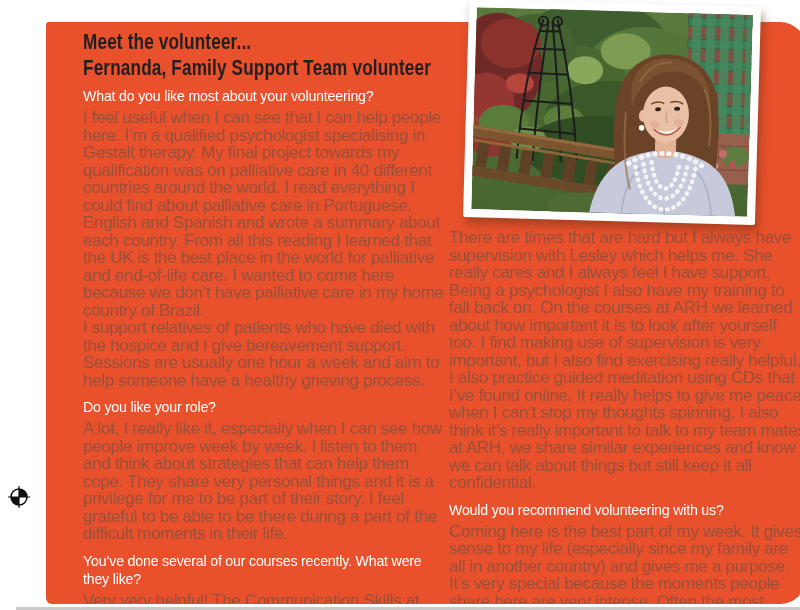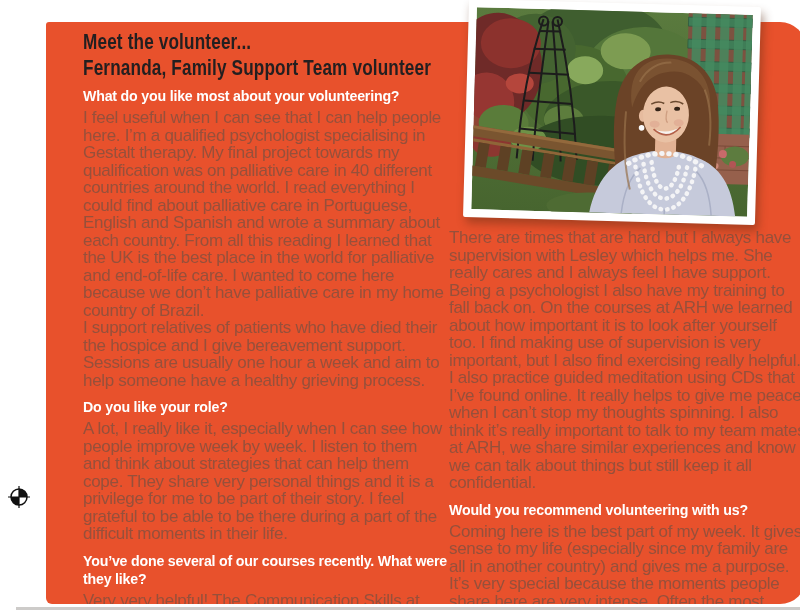--- a/index.html
+++ b/index.html
@@ -27,21 +27,21 @@
     color: #231F20;
     font-size: 22px; font-weight: 900;
     line-height: 25px; letter-spacing: 0.2px;
     transform: scaleX(0.78); transform-origin: left center;
     white-space: nowrap; display: block;
   }
   .subtitle { margin-top: 1px; margin-bottom: 2px; }
 
   .q {
     margin: 9px 0 4px 0;
-    color: #FFFFFF; font-weight: 700;
+    color: #FFFFFF; font-weight: 400;
     font-size: 14.2px; line-height: 18px;
     letter-spacing: -0.2px;
   }
   .col-left .qa:first-of-type .q { margin-top: 7px; }
   .col-right .qa:first-of-type .q { margin-top: 0; }
   .a {
     margin: 0;
     color: #96503B;
     font-size: 17px; line-height: 17.5px;
     letter-spacing: -0.3px;
@@ -73,21 +73,21 @@
 
     <div class="col-left">
       <h1 class="title">Meet the volunteer...</h1>
       <h2 class="subtitle">Fernanda, Family Support Team volunteer</h2>
 
       <section class="qa">
         <h3 class="q">What do you like most about your volunteering?</h3>
         <p class="a">I feel useful when I can see that I can help people here.  I’m a qualified psychologist specialising in Gestalt therapy.  My final project towards my qualification was on palliative care in 40 different countries around the world.  I read everything I could find about palliative care in Portuguese, English and Spanish and wrote a summary about each country.  From all this reading I learned that the UK is the best place in the world for palliative and end-of-life care.  I wanted to come here because we don’t have palliative care in my home country of Brazil.</p>
       </section>
       <section class="qa">
-        <p class="a">I support relatives of patients who have died their the hospice and I give bereavement support.  Sessions are usually one hour a week and aim to help someone have a healthy grieving process.</p>
+        <p class="a">I support relatives of patients who have died with the hospice and I give bereavement support.  Sessions are usually one hour a week and aim to help someone have a healthy grieving process.</p>
       </section>
       <section class="qa">
         <h3 class="q">Do you like your role?</h3>
         <p class="a">A lot, I really like it, especially when I can see how people improve week by week.  I listen to them and think about strategies that can help them cope. They share very personal things and it is a privilege for me to be part of their story.  I feel grateful to be able to be there during a part of the difficult moments in their life.</p>
       </section>
       <section class="qa">
         <h3 class="q">You’ve done several of our courses recently.  What were they like?</h3>
         <p class="a">Very very helpful!  The Communication Skills at End of Life was very good for me because it taught me the right terms and strategies. We learnt about five stages of grief, like anger, and how to be calm with someone who is very angry or anxious.  In all the courses we’ve also learned how to take care of ourselves.</p>
       </section>
     </div>

